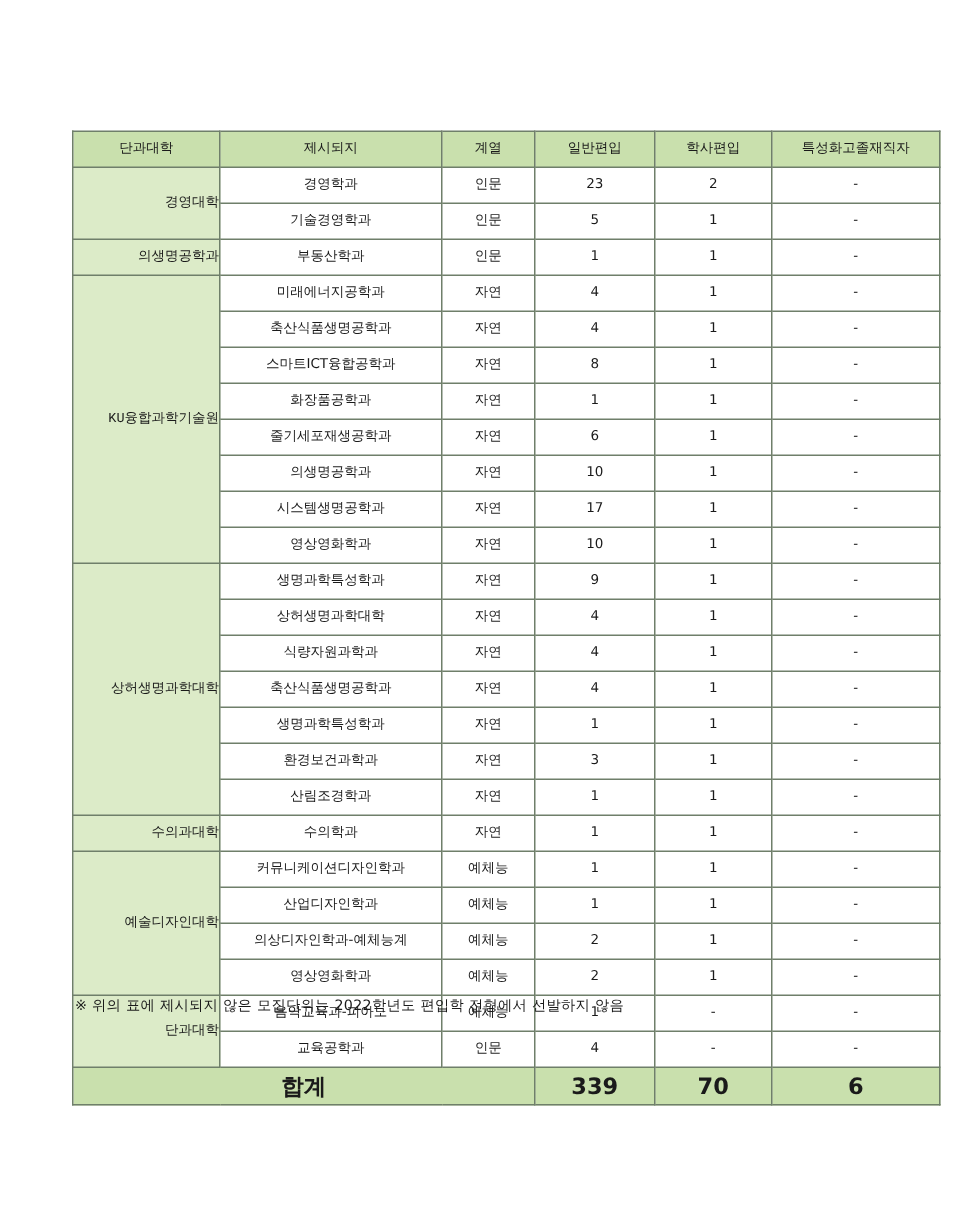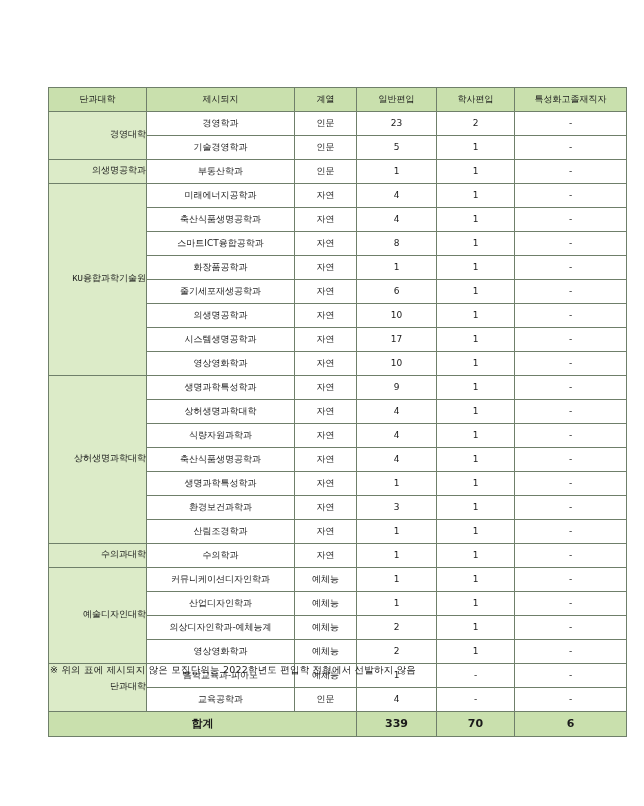--- a/index.html
+++ b/index.html
@@ -70,21 +70,21 @@
   }
   td.num {
     background: #ffffff;
     text-align: center;
     font-size: 9px;
   }
   tr.total td {
     background: #c9e0ad;
     text-align: center;
     font-weight: bold;
-    font-size: 11px;
+    font-size: 15px;
     height: 24px;
   }
   .note {
     position: absolute;
     left: 50px;
     top: 664px;
     font-size: 9.5px;
     color: #1a1a1a;
     letter-spacing: 0.2px;
   }

